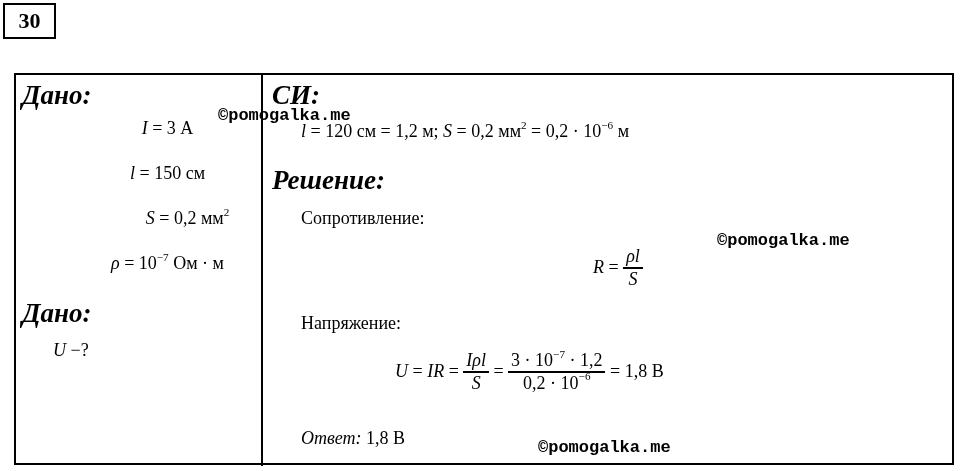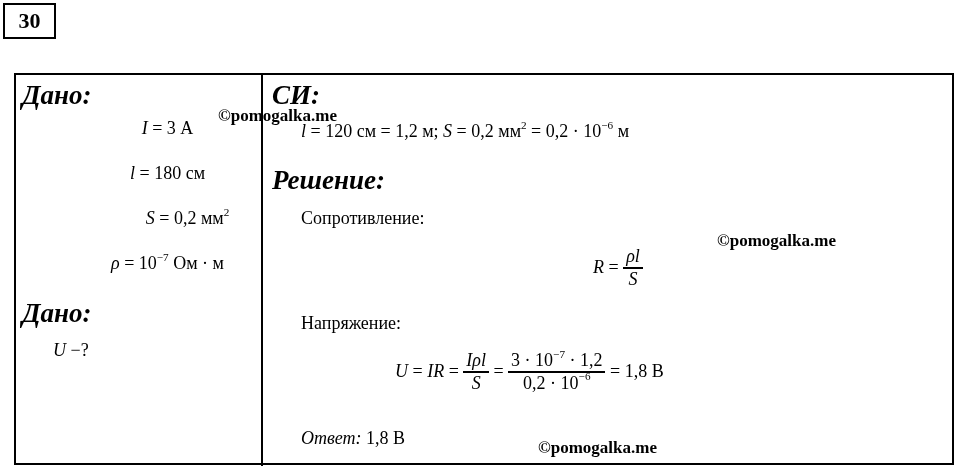--- a/index.html
+++ b/index.html
@@ -7,42 +7,42 @@
          font-family:"Liberation Serif", "DejaVu Serif", serif; }
   .abs { position:absolute; white-space:nowrap; }
   .num-box { left:3px; top:3px; width:49px; height:32px; border:2px solid #000;
              font-weight:bold; font-size:22px; line-height:32px; text-align:center; }
   .tbl { left:14px; top:73px; width:940px; height:392px; border:2px solid #000; box-sizing:border-box; }
   .divider { left:261px; top:73px; width:2px; height:393px; background:#000; }
   .head { font-weight:bold; font-size:27px;font-style:italic; }
   .txt { font-size:18px;margin-left:29px; }
   .mi { font-style:italic; }
   .sup { font-size:0.62em; position:relative; top:-0.75em; }
-  .wm { font-family:Liberation Serif, serif; font-weight:bold; font-size:17px; }
+  .wm { font-family:Liberation Mono, monospace; font-weight:bold; font-size:17px; }
   .center-col { left:16px; width:245px; text-align:center; }
   .frac { display:inline-block; vertical-align:middle; text-align:center; }
   .frac .n, .frac .d { display:block; padding:0 3px; line-height:1.15; }
   .frac .n { border-bottom:2px solid #000000; }
   .ans-label { font-weight:normal; font-style:italic; }
 </style>
 </head>
 <body>
 
 <div class="abs num-box">30</div>
 
 <div class="abs tbl"></div>
 <div class="abs divider"></div>
 
 <div class="abs head" style="left:22px;top:80px;">Дано:</div>
 
 <div class="abs txt center-col" style="top:118px;">
   <span class="mi">I</span><span> = 3 А</span>
 </div>
 <div class="abs txt center-col" style="top:163px;">
-  <span class="mi">l</span><span> = 180 см</span>
+  <span class="mi">l</span><span> = 150 см</span>
 </div>
 <div class="abs txt center-col" style="top:208px;padding-left:20px;">
   <span class="mi">S</span><span> = 0,2 мм</span><span class="sup">2</span>
 </div>
 <div class="abs txt center-col" style="top:253px;text-align:center;">
   <span class="mi">ρ</span><span> = 10</span><span class="sup">−7</span><span> Ом · м</span>
 </div>
 
 <div class="abs head" style="left:22px;top:298px;">Дано:</div>
 <div class="abs txt" style="left:24px;top:340px;">

